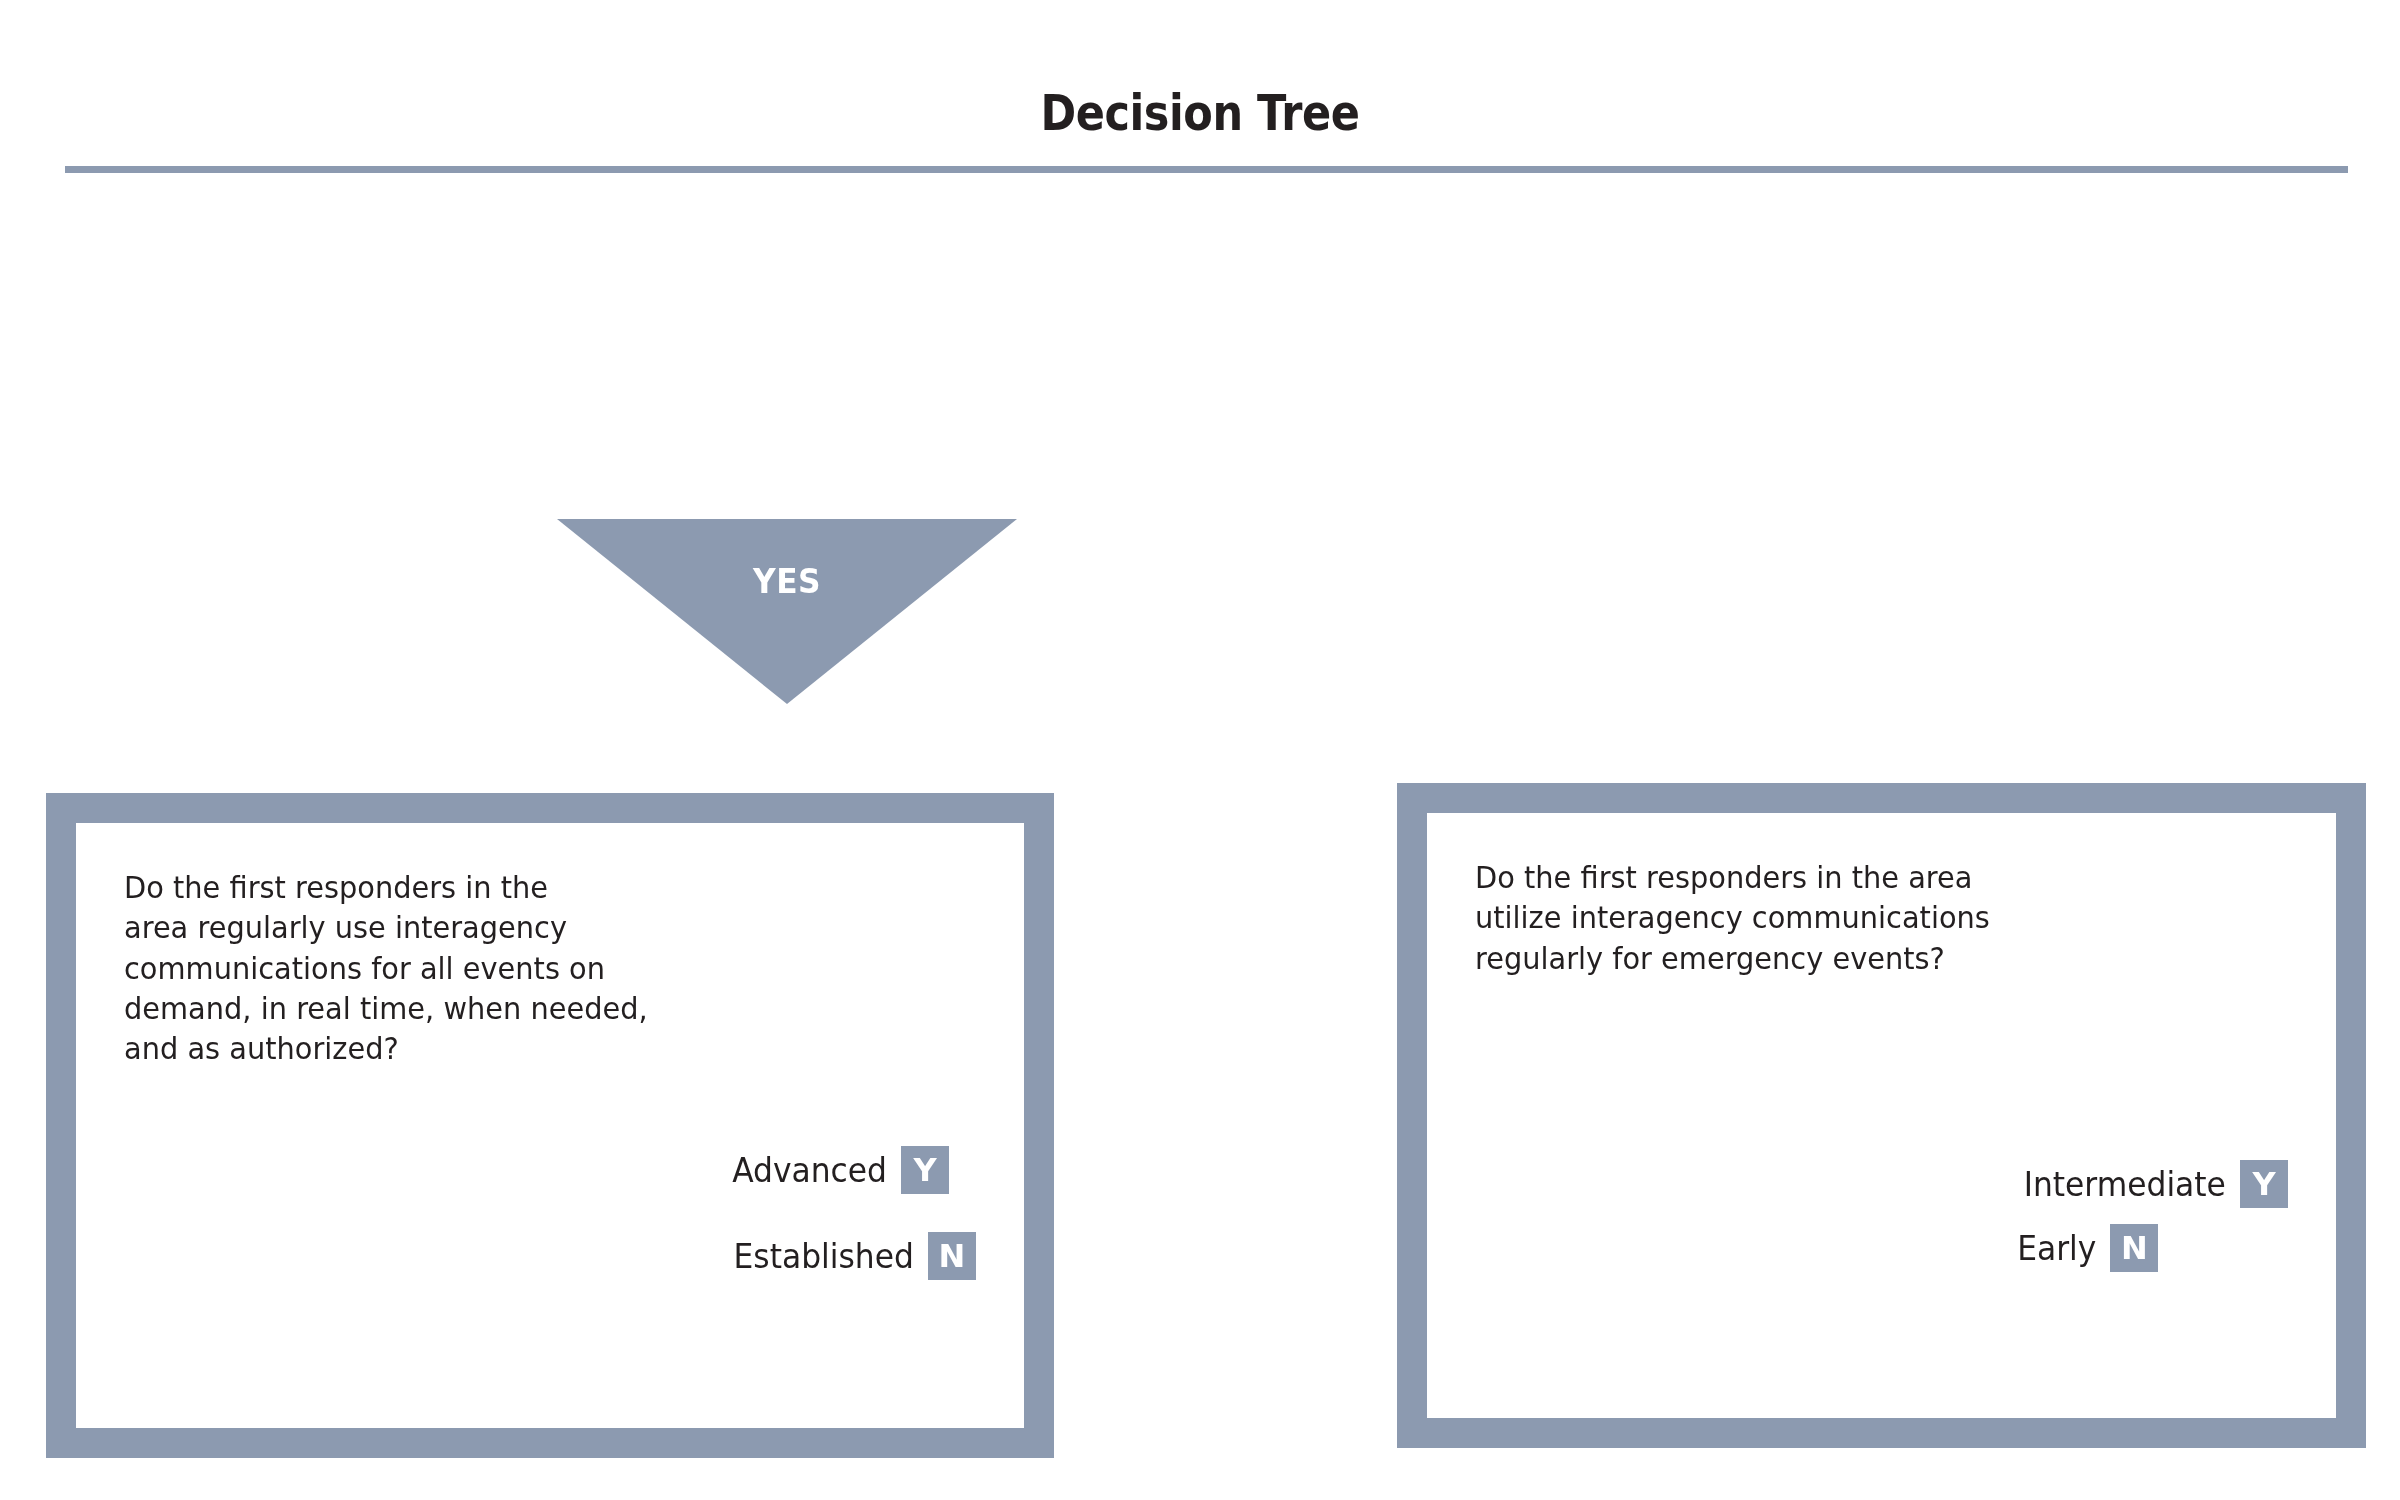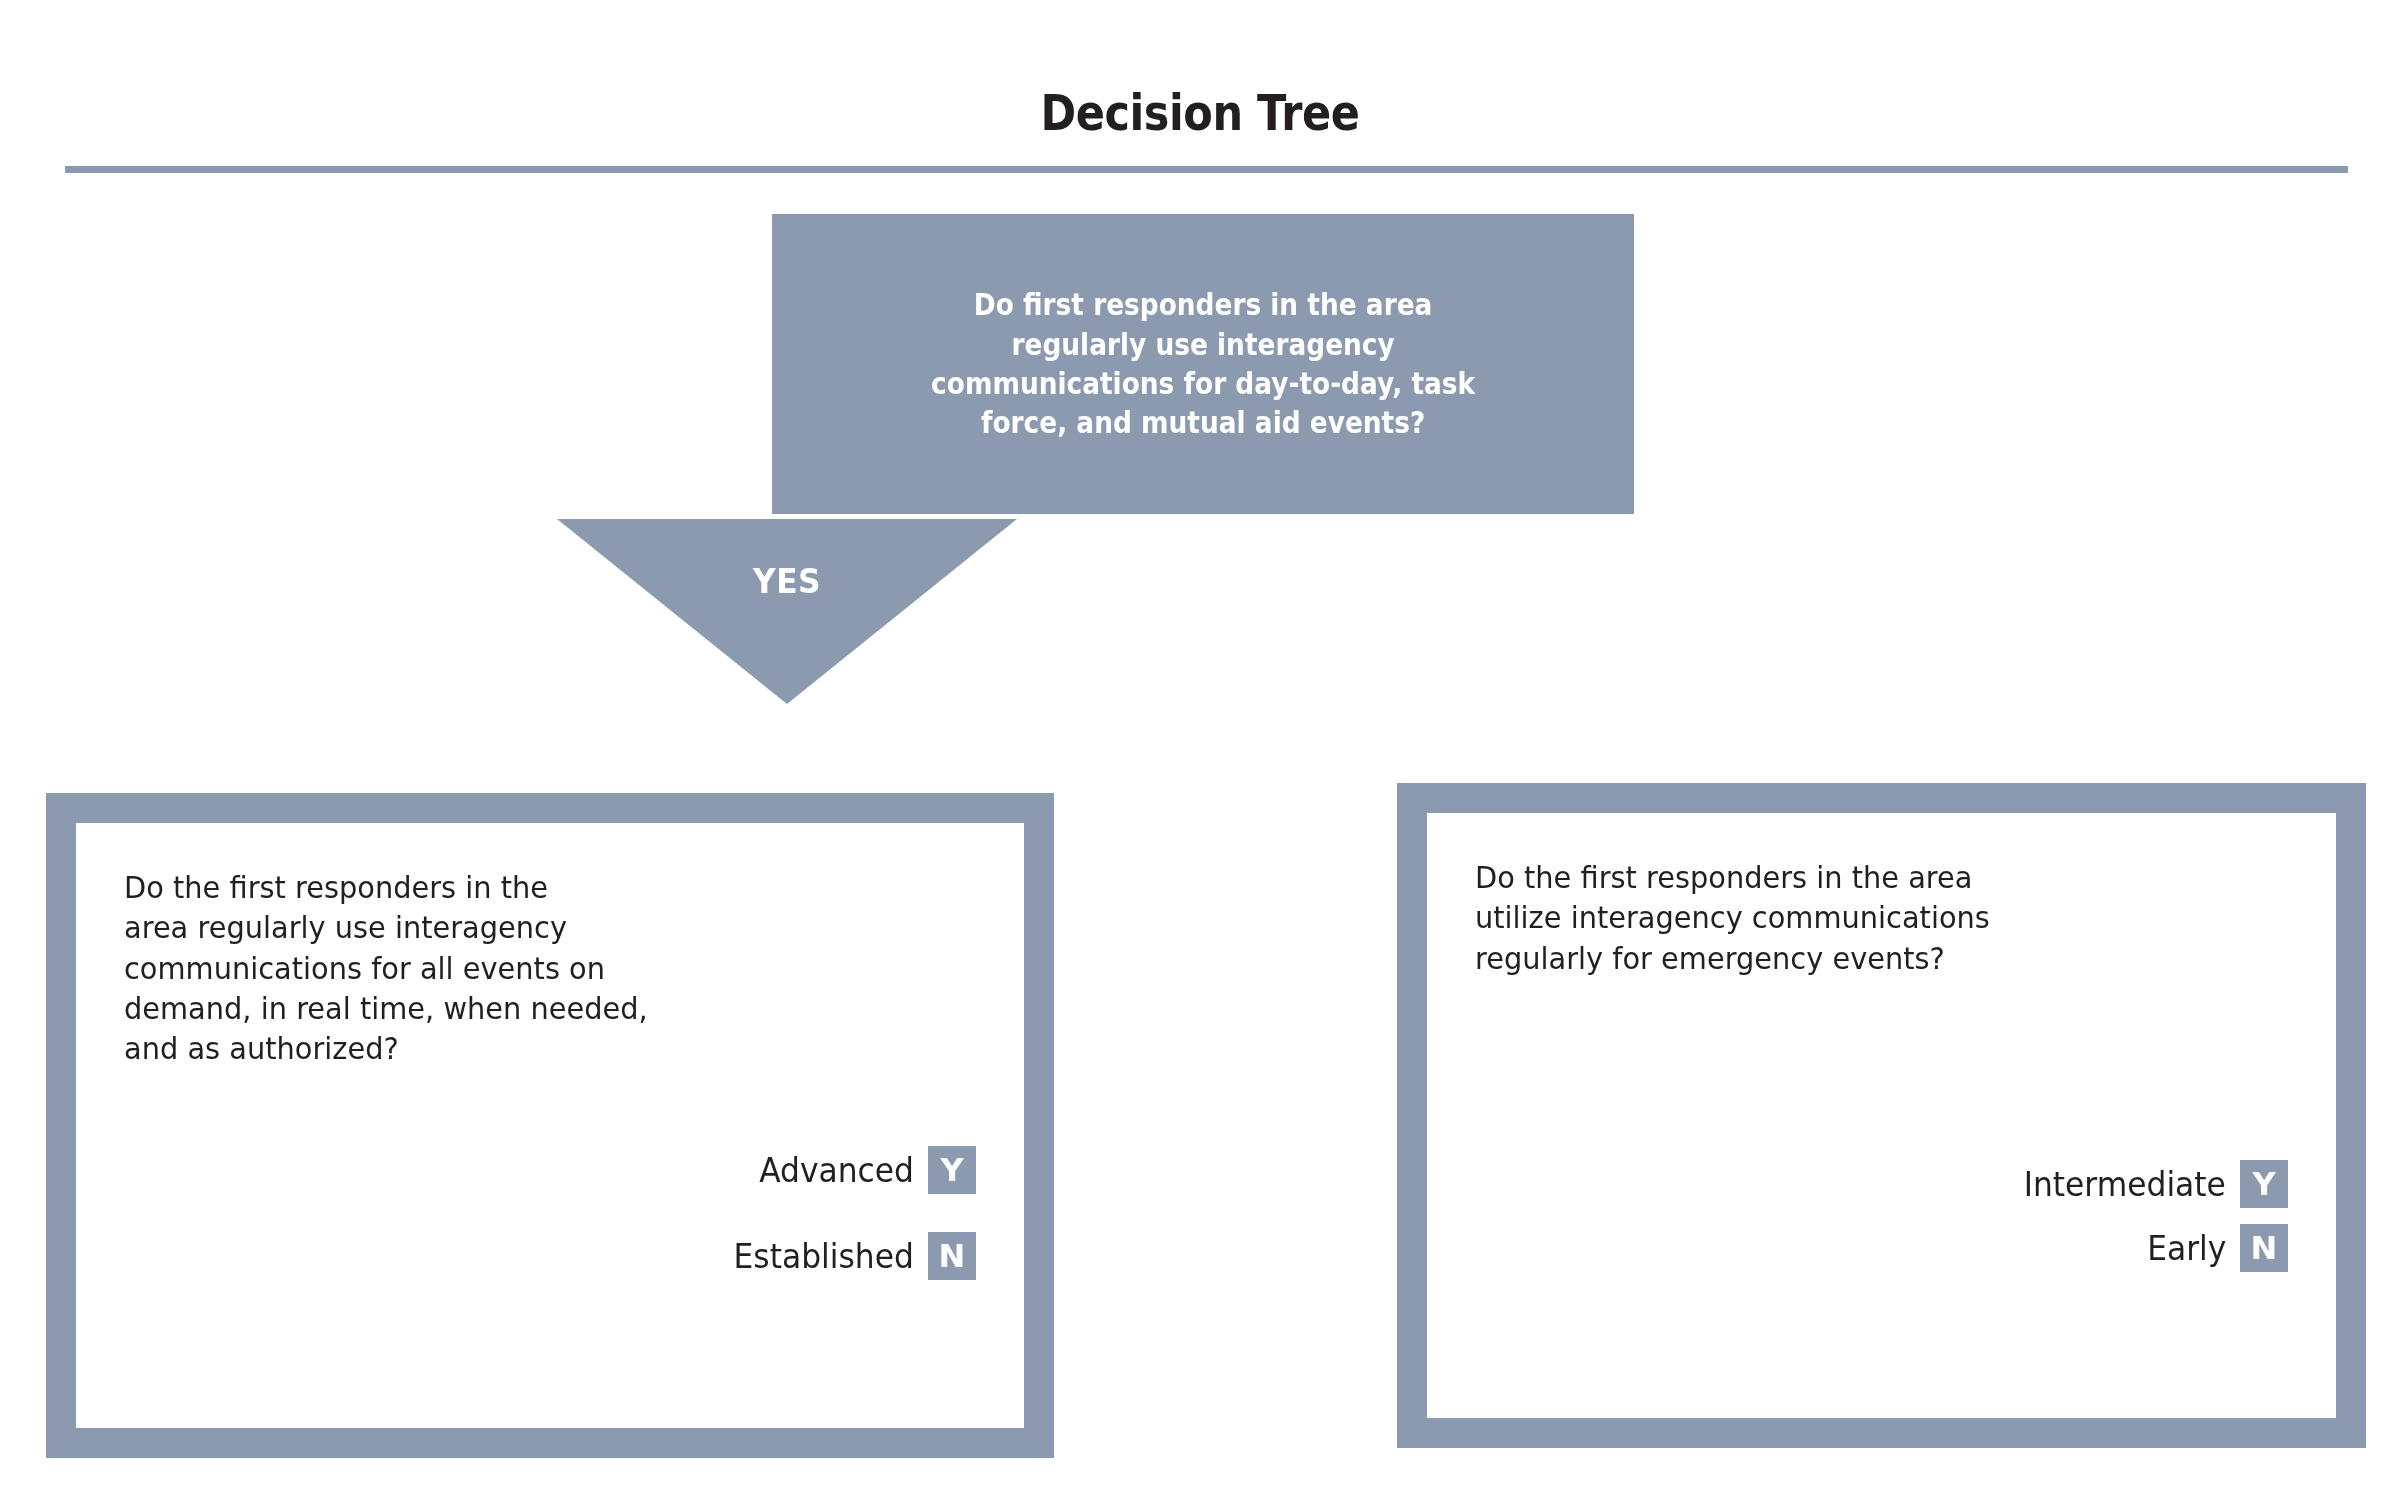--- a/index.html
+++ b/index.html
@@ -128,21 +128,21 @@
     transform-origin: left top;
   }
 
   
   .answers {
     position: absolute;
     right: 48px;
     bottom: 0;
     display: flex;
     flex-direction: column;
-    align-items: flex-end;
+    align-items: flex-start;
   }
   .answer-row {
     display: flex;
     align-items: center;
     gap: 14px;
   }
   .answer-label {
     font-family: "DejaVu Sans", sans-serif;
     font-size: 33px;
     color: #231f20;
@@ -169,26 +169,20 @@
   #box-right .answers { bottom: 146px; gap: 16px; }
 </style>
 </head>
 <body>
 
 <div id="canvas">
 
   <div class="page-title">Decision Tree</div>
   <div class="title-rule"></div>
 
-  <div class="root-box">
-    <div class="root-box-text">Do first responders in the area
-regularly use interagency
-communications for day-to-day, task
-force, and mutual aid events?</div>
-  </div>
 
   <div class="arrow" id="arrow-yes">
     <div class="tri"></div>
     <div class="arrow-label">YES</div>
   </div>
 
 
   <div class="outcome-box" id="box-left">
     <div class="outcome-inner">
       <div class="outcome-question">Do the first responders in the

